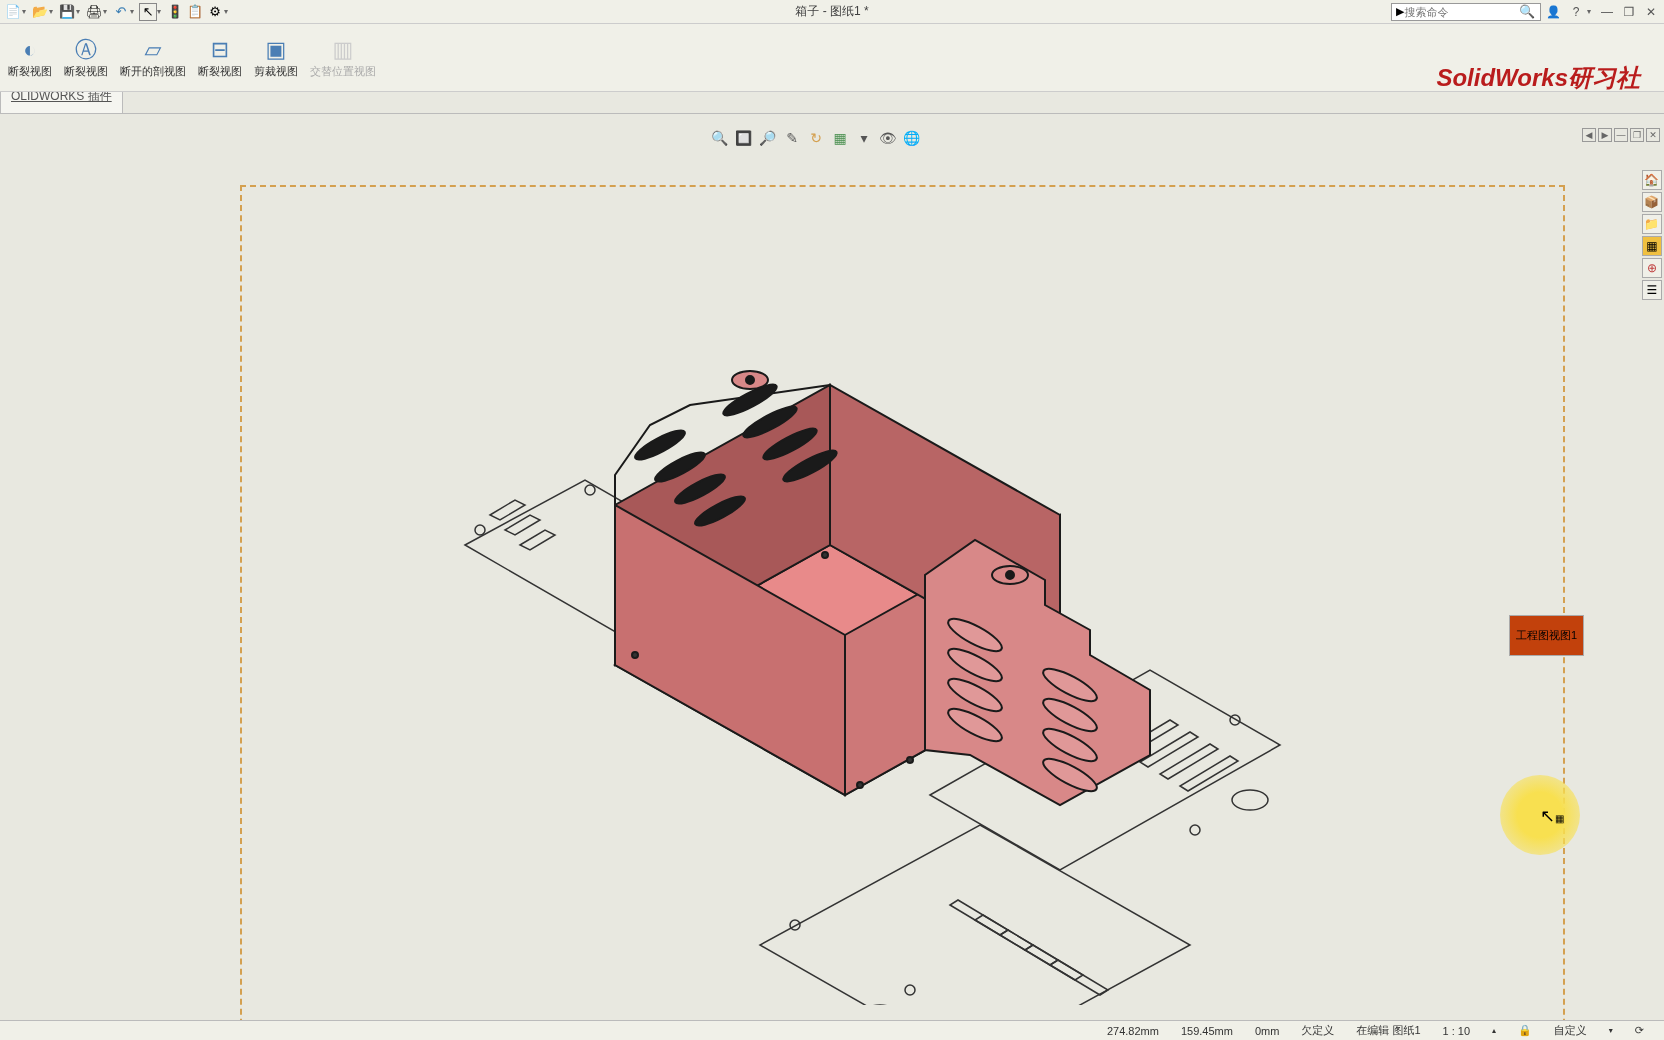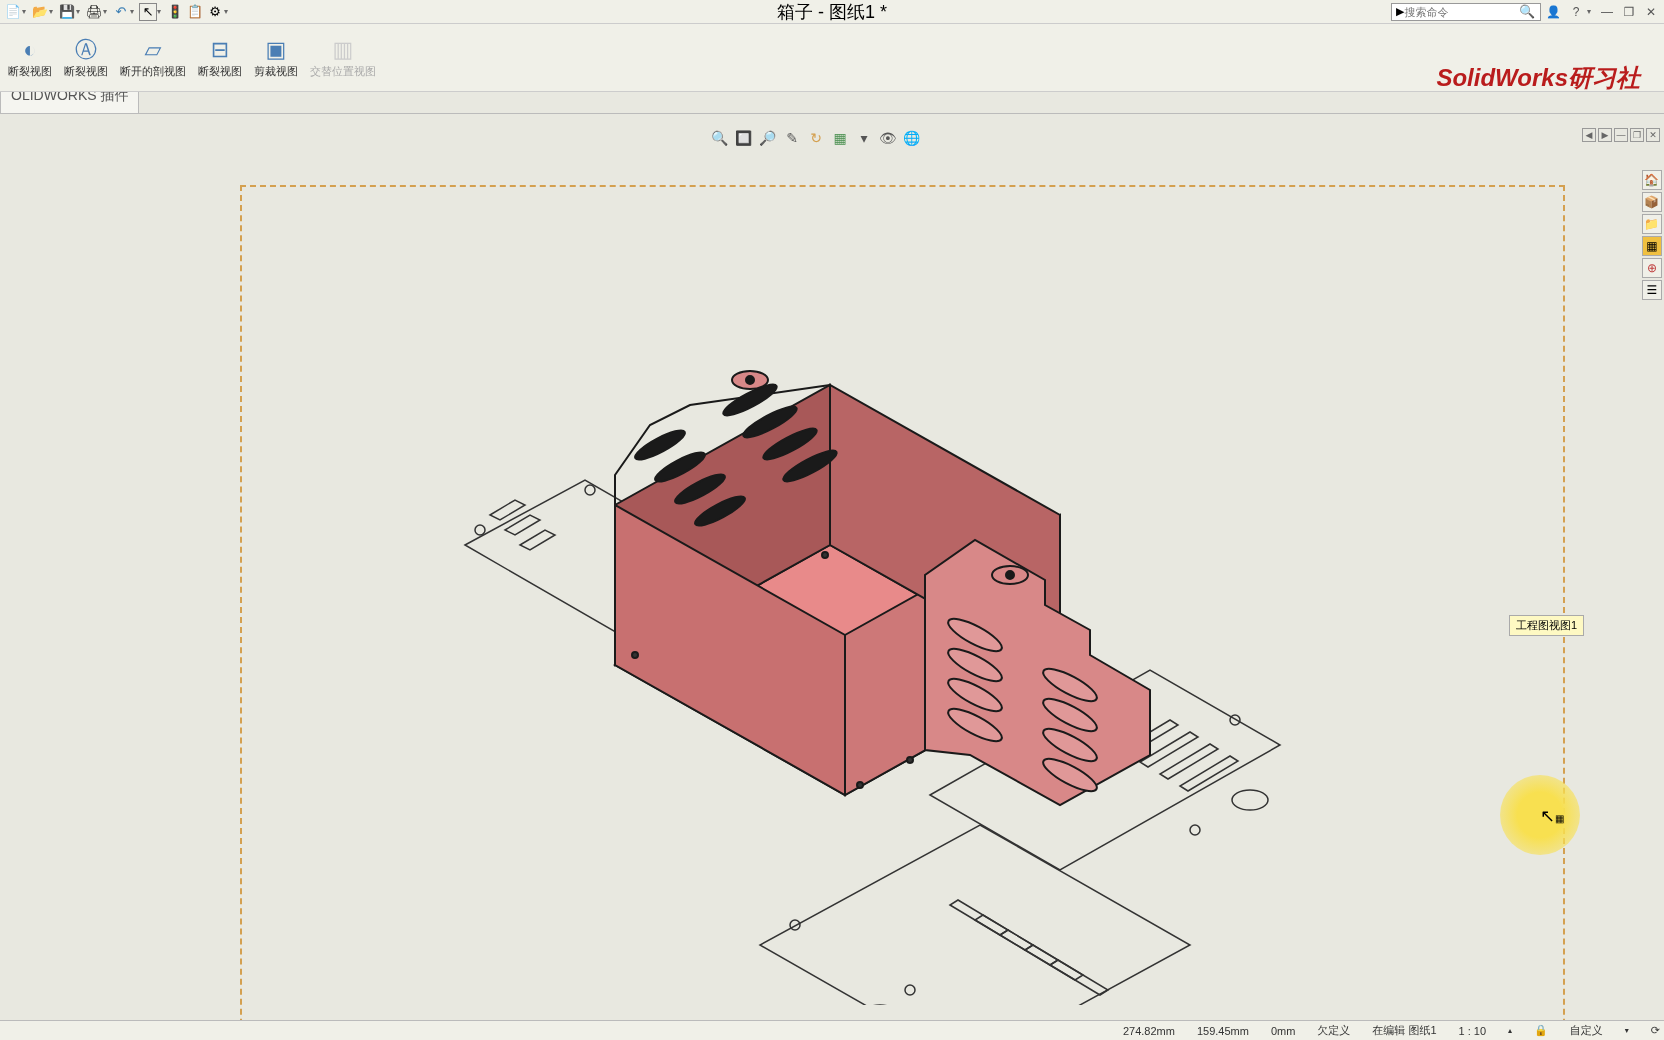--- a/index.html
+++ b/index.html
@@ -3,68 +3,68 @@
 <meta charset="utf-8">
 <style>
 * { margin: 0; padding: 0; box-sizing: border-box; font-family: "Microsoft YaHei", Arial, sans-serif; }
 body { background: #e8e8e0; width: 1664px; height: 1040px; overflow: hidden; position: relative; }
 
 
 .title-bar { height: 24px; background: #f0f0e8; display: flex; align-items: center; border-bottom: 1px solid #ccc; position: relative; }
 .title-left { display: flex; align-items: center; gap: 2px; padding-left: 4px; }
 .tb-icon { width: 18px; height: 18px; display: inline-flex; align-items: center; justify-content: center; font-size: 13px; cursor: pointer; }
 .tb-drop { font-size: 8px; color: #666; margin-left: -2px; margin-right: 3px; }
-.title-center { position: absolute; left: 50%; transform: translateX(-50%); font-size: 18px; color: #000000; }
+.title-center { position: absolute; left: 50%; transform: translateX(-50%); font-size: 12px; color: #404040; }
 .title-right { position: absolute; right: 4px; display: flex; align-items: center; gap: 4px; }
 .search-box { width: 150px; height: 18px; border: 1px solid #999; background: #fff; display: flex; align-items: center; padding: 0 4px; }
 .search-box input { border: none; outline: none; width: 100%; font-size: 11px; background: transparent; }
 .search-btn { font-size: 13px; cursor: pointer; }
 .win-btn { width: 18px; height: 18px; display: inline-flex; align-items: center; justify-content: center; font-size: 12px; cursor: pointer; color: #555; }
 
 
 .ribbon { height: 68px; background: #f0f0e8; border-bottom: 1px solid #ccc; display: flex; align-items: center; padding-left: 2px; position: relative; }
 .ribbon-item { display: flex; flex-direction: column; align-items: center; padding: 2px 6px; font-size: 11px; color: #333; cursor: pointer; }
 .ribbon-item.disabled { color: #aaa; }
 .ribbon-icon { width: 32px; height: 28px; display: flex; align-items: center; justify-content: center; font-size: 22px; color: #4a7eb4; }
 .ribbon-item.disabled .ribbon-icon { color: #ccc; }
 .watermark { position: absolute; right: 24px; top: 38px; font-size: 24px; font-weight: bold; font-style: italic; color: #b91c1c; }
 
 
 .tab-bar { height: 22px; background: #e8e8e0; border-bottom: 1px solid #bbb; display: flex; align-items: flex-end; }
-.tab { padding: 8px 10px; font-size: 14px; background: #f5f5f0; border: 1px solid #bbb; border-bottom: none; border-radius: 3px 3px 0 0; color: #555; cursor: pointer; }
+.tab { padding: 8px 10px; font-size: 12px; background: #f5f5f0; border: 1px solid #bbb; border-bottom: none; border-radius: 3px 3px 0 0; color: #555; cursor: pointer; text-decoration: underline; }
 
 
 .view-toolbar { position: absolute; top: 128px; left: 710px; display: flex; gap: 4px; z-index: 10; }
 .vt-icon { width: 20px; height: 20px; display: flex; align-items: center; justify-content: center; font-size: 14px; cursor: pointer; color: #555; }
 
 
 .win-controls { position: absolute; top: 128px; right: 4px; display: flex; gap: 2px; z-index: 10; }
 .wc-icon { width: 14px; height: 14px; border: 1px solid #999; font-size: 9px; display: flex; align-items: center; justify-content: center; cursor: pointer; color: #666; }
 
 
 .drawing-area { position: absolute; top: 115px; left: 0; right: 0; bottom: 20px; background: #e8e8e0; overflow: hidden; }
 .sheet-border { position: absolute; top: 70px; left: 240px; width: 1325px; height: 870px; border: 2px dashed #d4a050; }
 
 
 .right-sidebar { position: absolute; right: 2px; top: 170px; display: flex; flex-direction: column; gap: 2px; z-index: 10; }
 .rs-icon { width: 20px; height: 20px; border: 1px solid #aaa; background: #f0f0e8; display: flex; align-items: center; justify-content: center; font-size: 12px; cursor: pointer; }
 
 
-.tooltip { position: absolute; top: 500px; right: 80px; background: #fef9c3; border: 1px solid #aaa; padding: 2px 6px; font-size: 11px; z-index: 20; }
+.tooltip { position: absolute; top: 500px; right: 80px; background: #c2410c; border: 1px solid #aaa; padding: 12px 6px; font-size: 11px; z-index: 20; }
 
 
 .cursor-highlight { position: absolute; width: 80px; height: 80px; border-radius: 50%; background: radial-gradient(circle, #f8e050 40%, rgba(248,224,80,0.6) 70%, transparent 100%); top: 660px; left: 1500px; z-index: 15; }
 .cursor-arrow { position: absolute; top: 690px; left: 1540px; font-size: 18px; z-index: 16; color: #000; }
 
 
 .model-container { position: absolute; top: 190px; left: 430px; width: 920px; height: 700px; }
 .model-svg { width: 100%; height: 100%; }
 
 
-.status-bar { position: absolute; bottom: 0; left: 0; right: 0; height: 20px; background: #f0f0e8; border-top: 1px solid #bbb; display: flex; align-items: center; justify-content: flex-end; font-size: 11px; color: #333; padding-right: 0; gap: 14px; }
+.status-bar { position: absolute; bottom: 0; left: 0; right: 0; height: 20px; background: #f0f0e8; border-top: 1px solid #bbb; display: flex; align-items: center; justify-content: flex-end; font-size: 11px; color: #333; padding-right: 16px; gap: 14px; }
 .status-item { padding: 0 4px; }
 </style>
 </head>
 <body>
 
 <div class="title-bar">
   <div class="title-left">
     <span class="tb-icon">📄</span>
       <span class="tb-drop">▾</span>
     <span class="tb-icon">📂</span>

